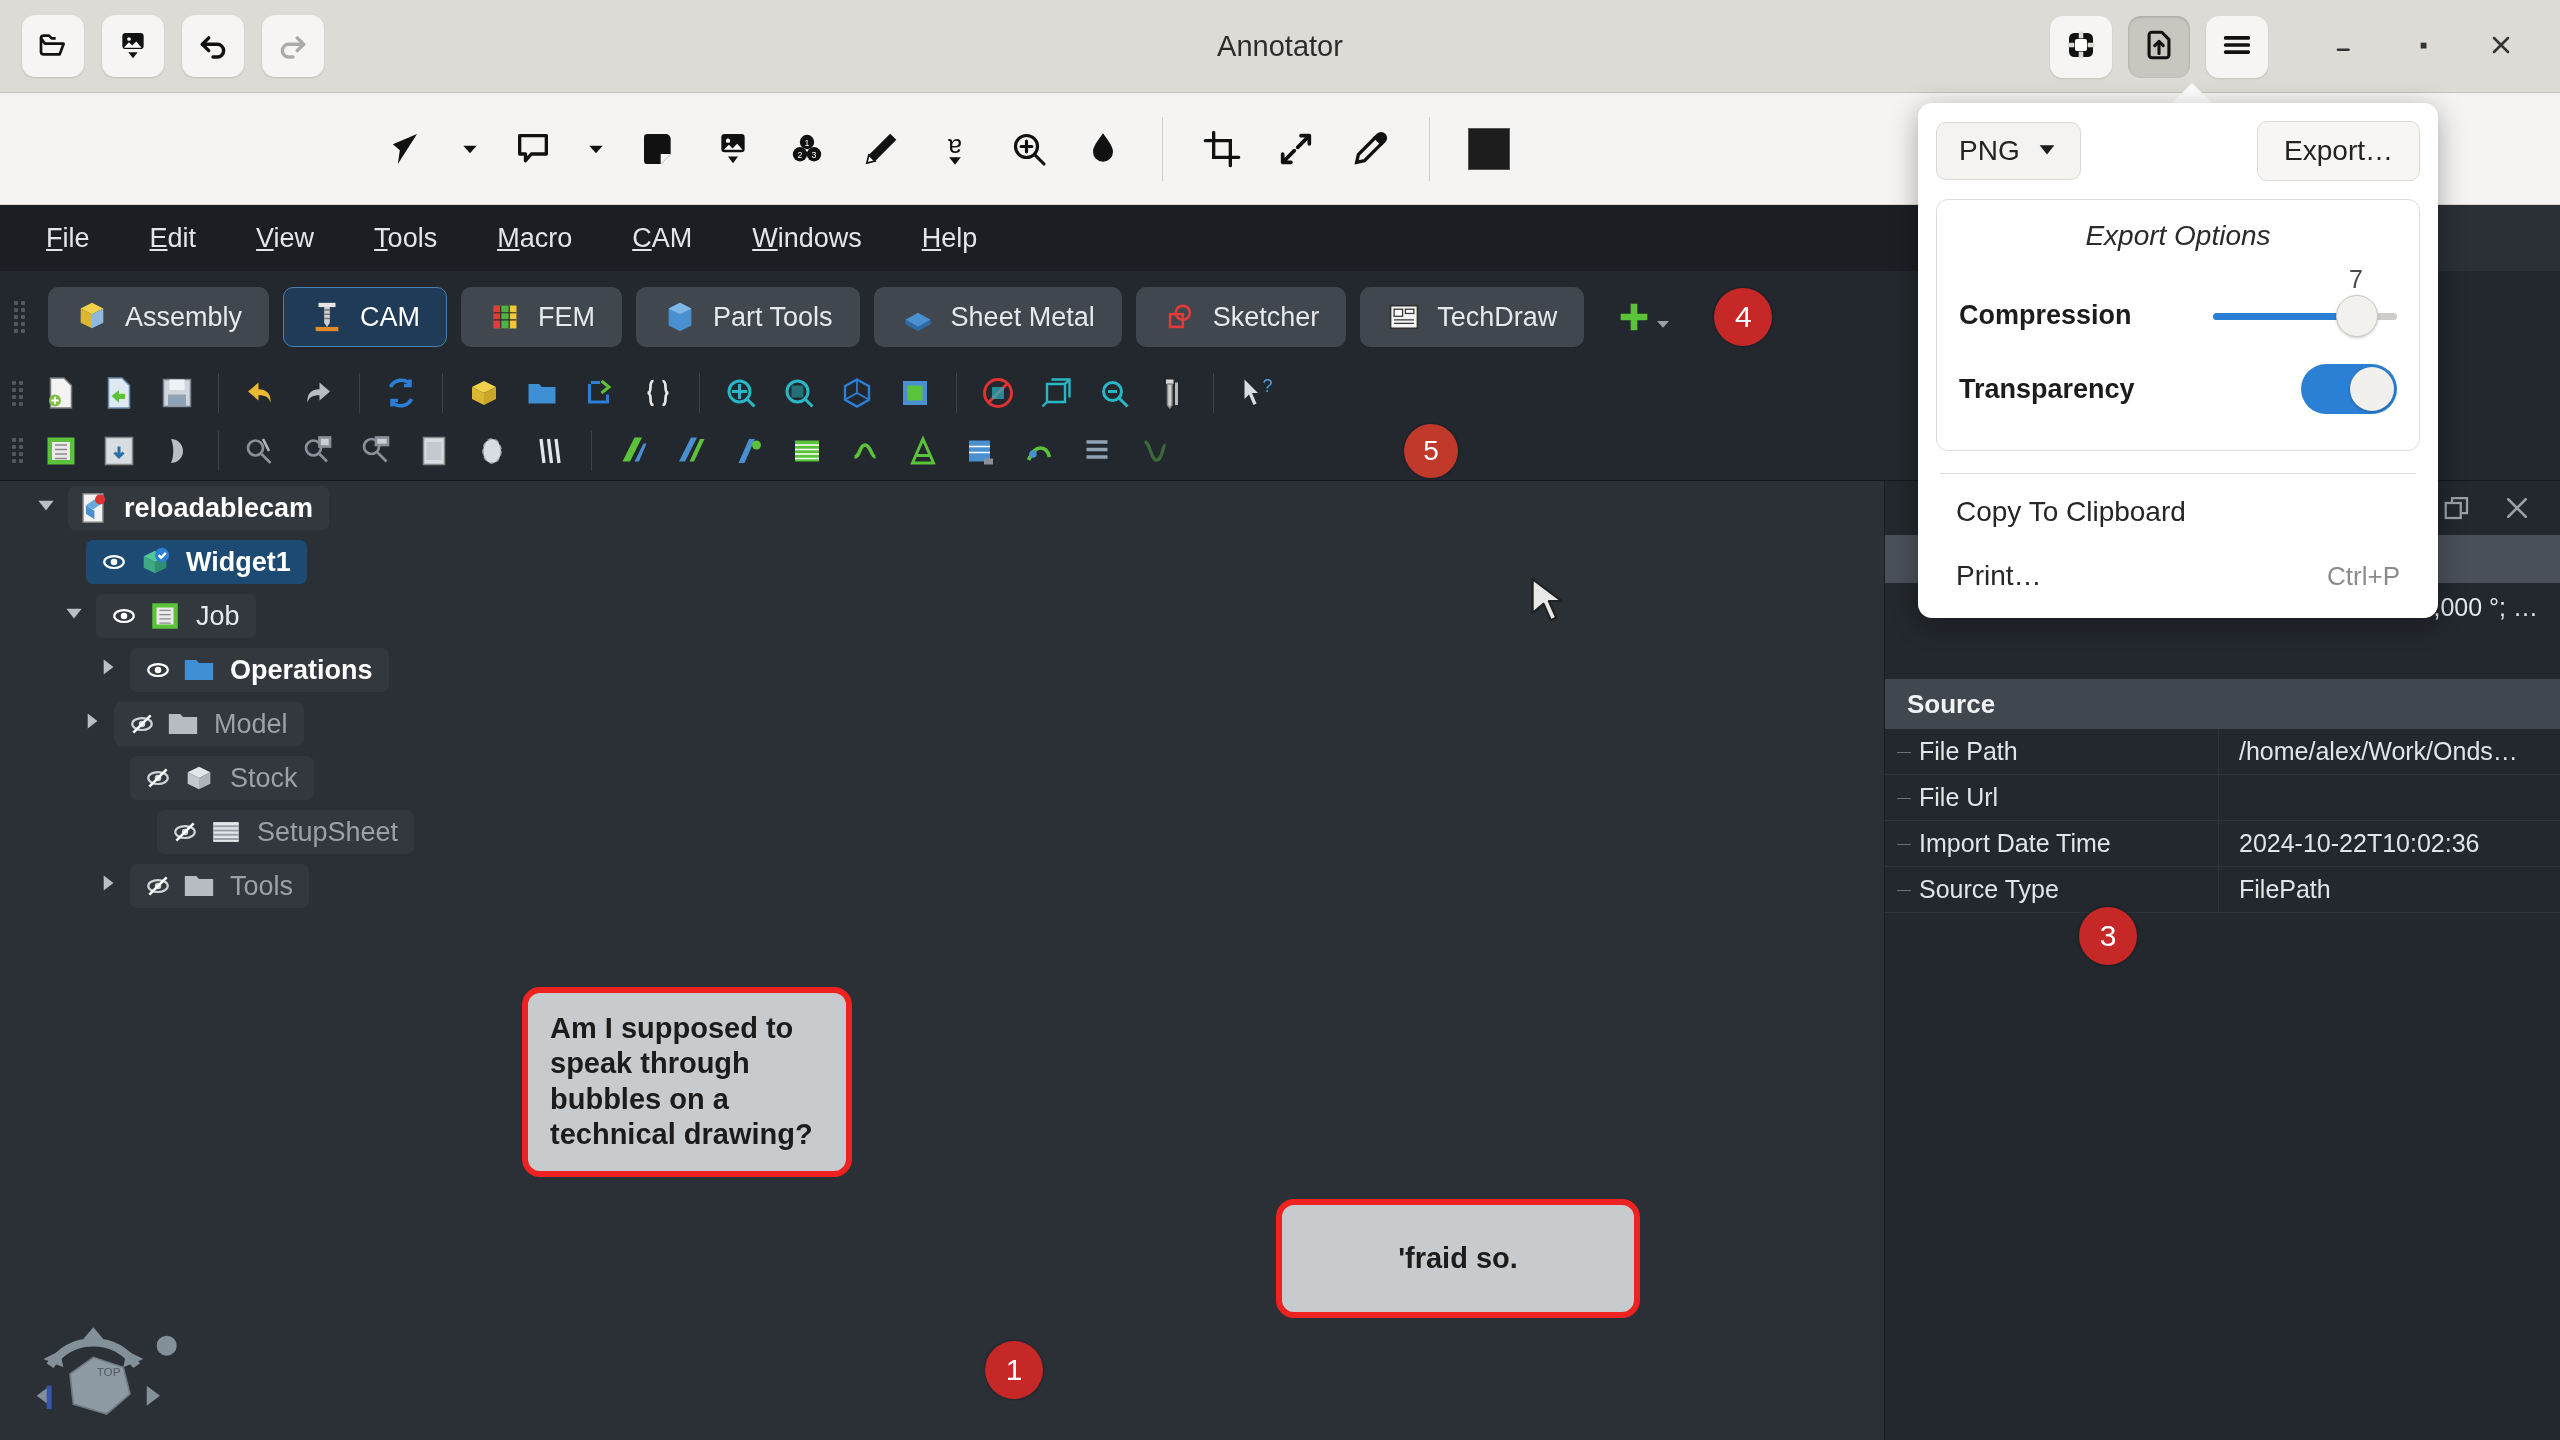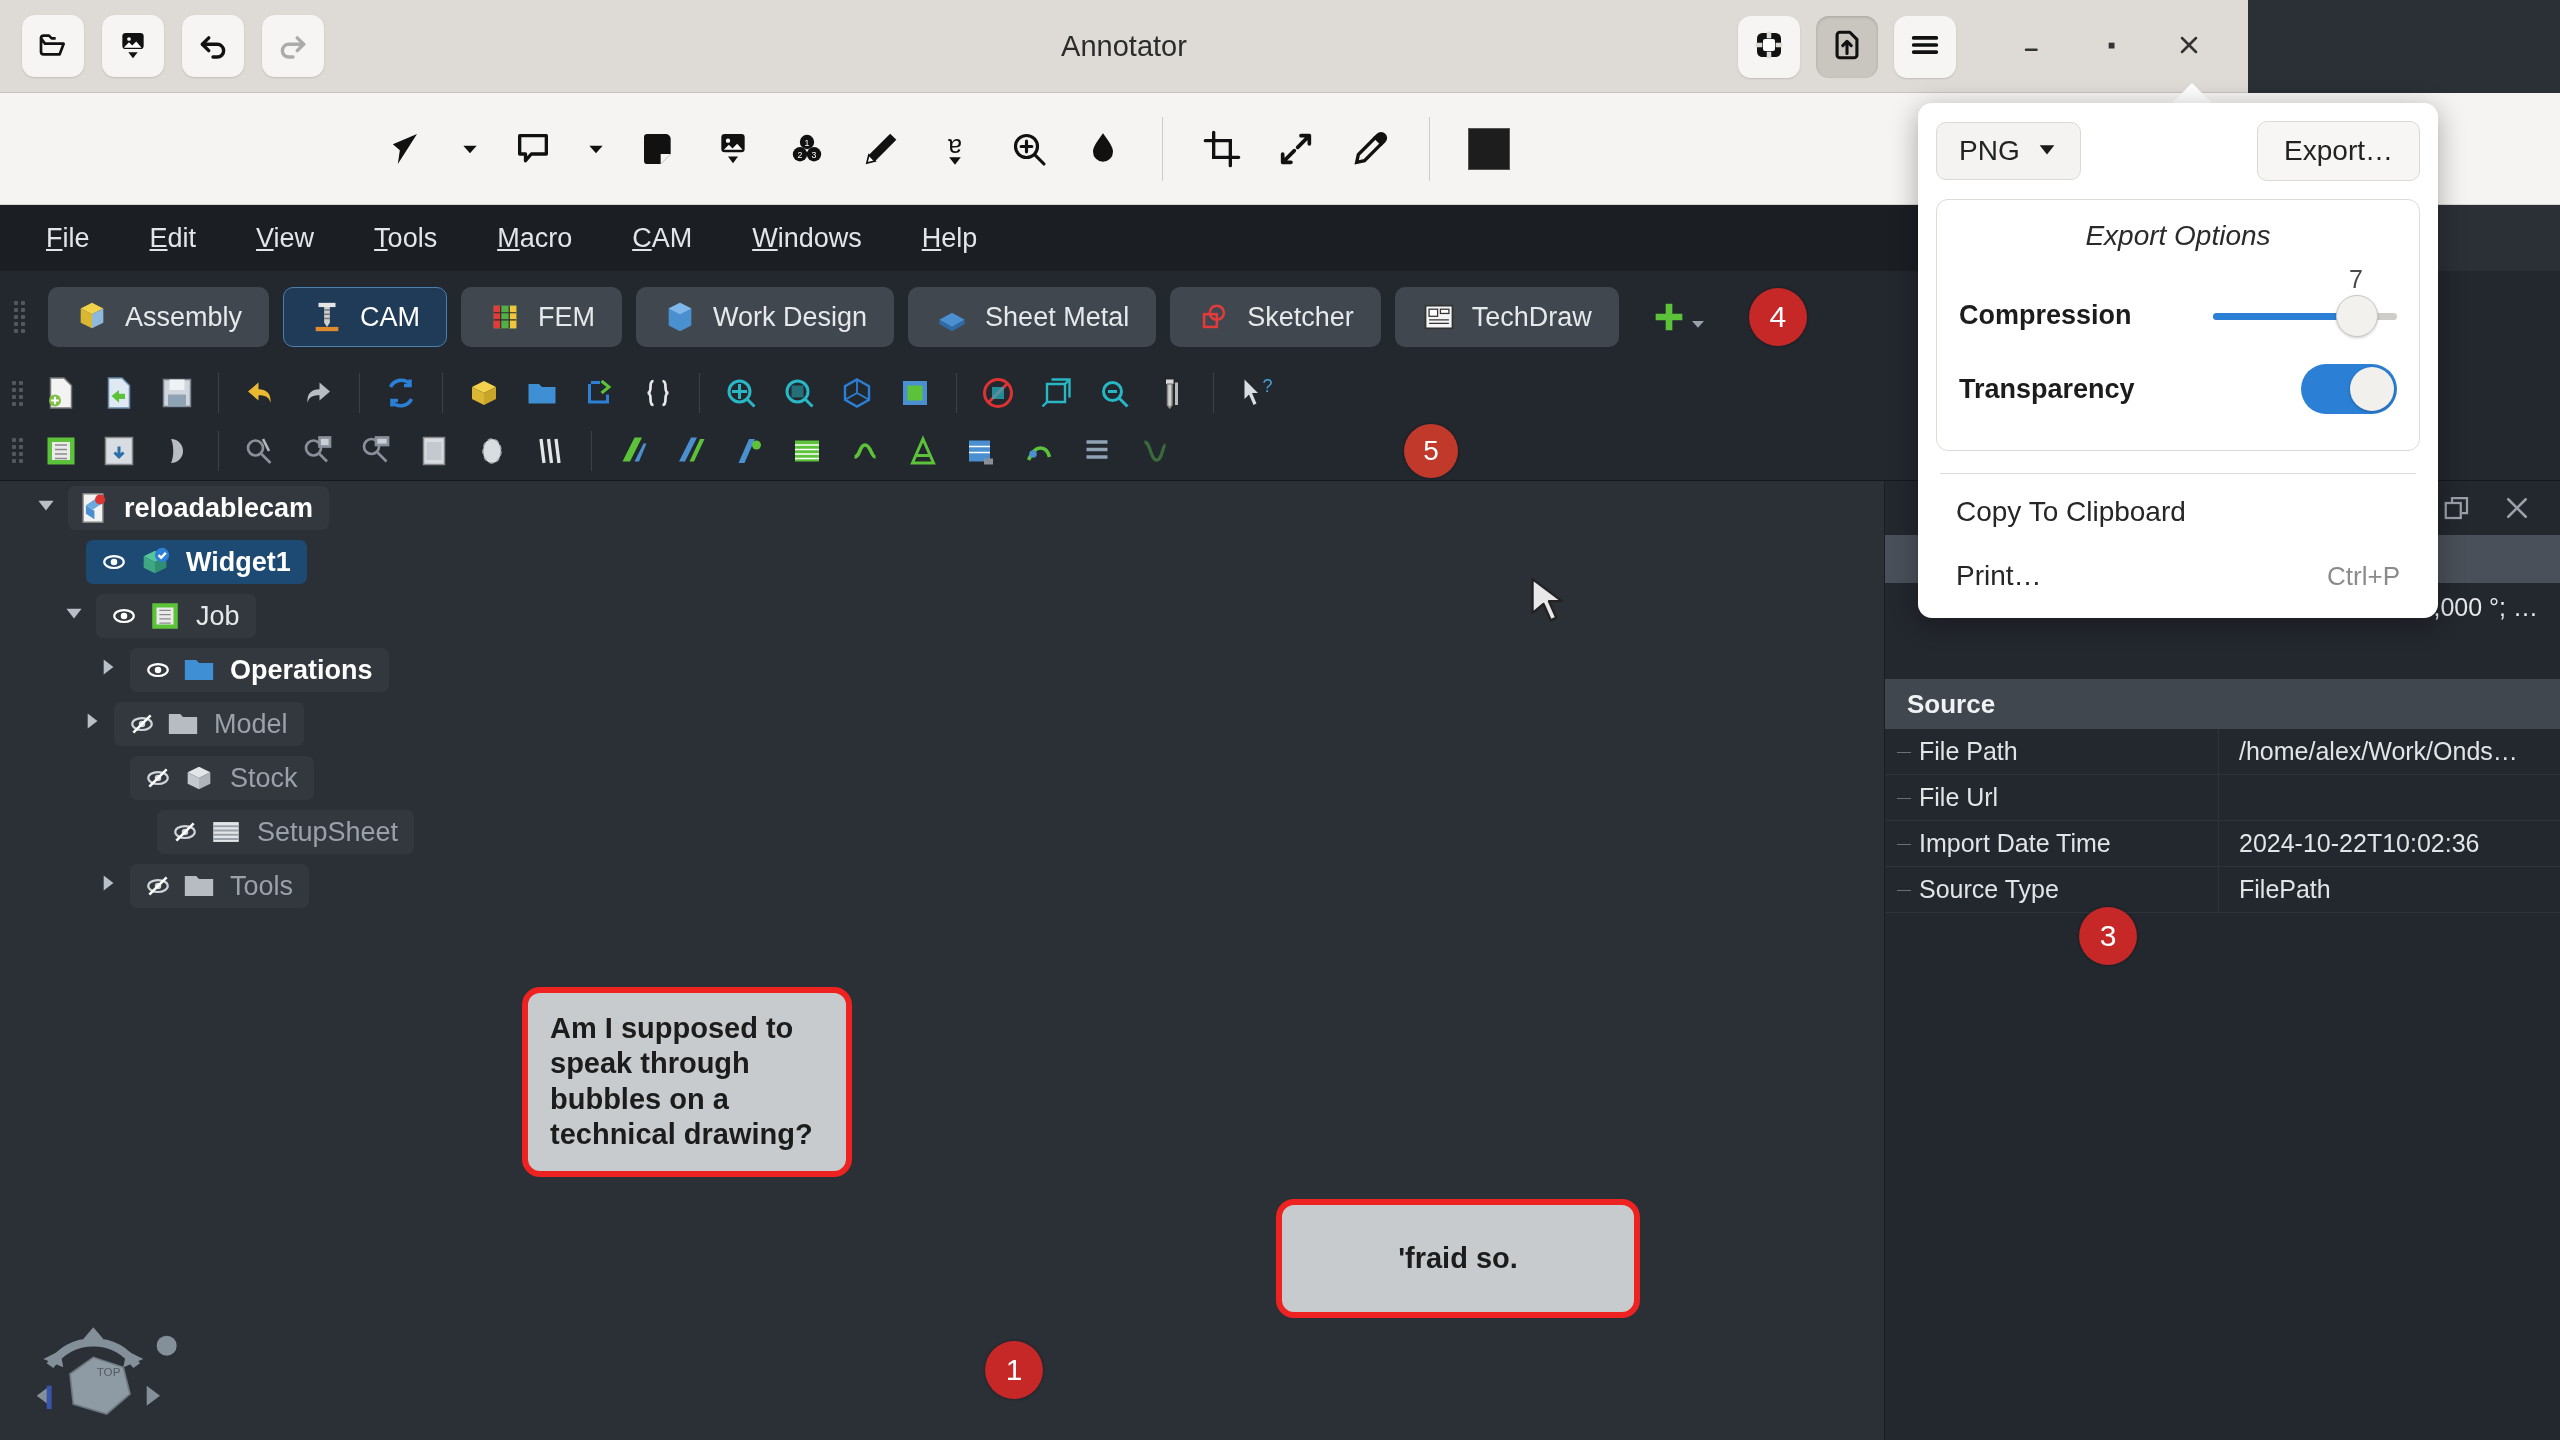--- a/index.html
+++ b/index.html
@@ -6,21 +6,21 @@
   html, body {
     width: 2560px; height: 1440px;
     font-family: "Liberation Sans", sans-serif;
     overflow: hidden;
     background: #2b2f36;
   }
   #app { position: relative; width: 2560px; height: 1440px; }
 
   
   .titlebar {
-    position: absolute; top: 0; left: 0; width: 2248px; height: 93px;
+    position: absolute; top: 0; left: 0; width: 2560px; height: 93px;
     background: #dedbd6;
     display: flex; align-items: center;
     border-bottom: 1px solid #c6c2bc;
   }
   .tb-left { display: flex; align-items: center; gap: 18px; padding-left: 22px; }
   .tb-btn {
     width: 62px; height: 62px; border-radius: 13px;
     background: #f6f5f3; border: none;
     display: flex; align-items: center; justify-content: center;
     box-shadow: 0 1px 2px rgba(0,0,0,.13);
@@ -504,21 +504,21 @@
           <path d="M4 9h16M4 14h16M9 4v16M15 4v16" stroke="#2b2b2b" stroke-width=".8"></path>
       </svg>
       <span>FEM</span>
     </div>
 
     <div class="wbtab">
       <svg class="wbicon" viewBox="0 0 24 24">
         <path d="M12 2l8 4v12l-8 4-8-4V6z" fill="#4a8fd0"></path>
           <path d="M12 2l8 4-8 4-8-4z" fill="#7fb8e8"></path>
       </svg>
-      <span>Work Design</span>
+      <span>Part Tools</span>
     </div>
 
     <div class="wbtab">
       <svg class="wbicon" viewBox="0 0 24 24">
         <path d="M3 14l9-5 9 5-9 5z" fill="#4a8fd0"></path>
           <path d="M3 14v3l9 5 9-5v-3l-9 5z" fill="#2e6ba8"></path>
       </svg>
       <span>Sheet Metal</span>
     </div>
 

